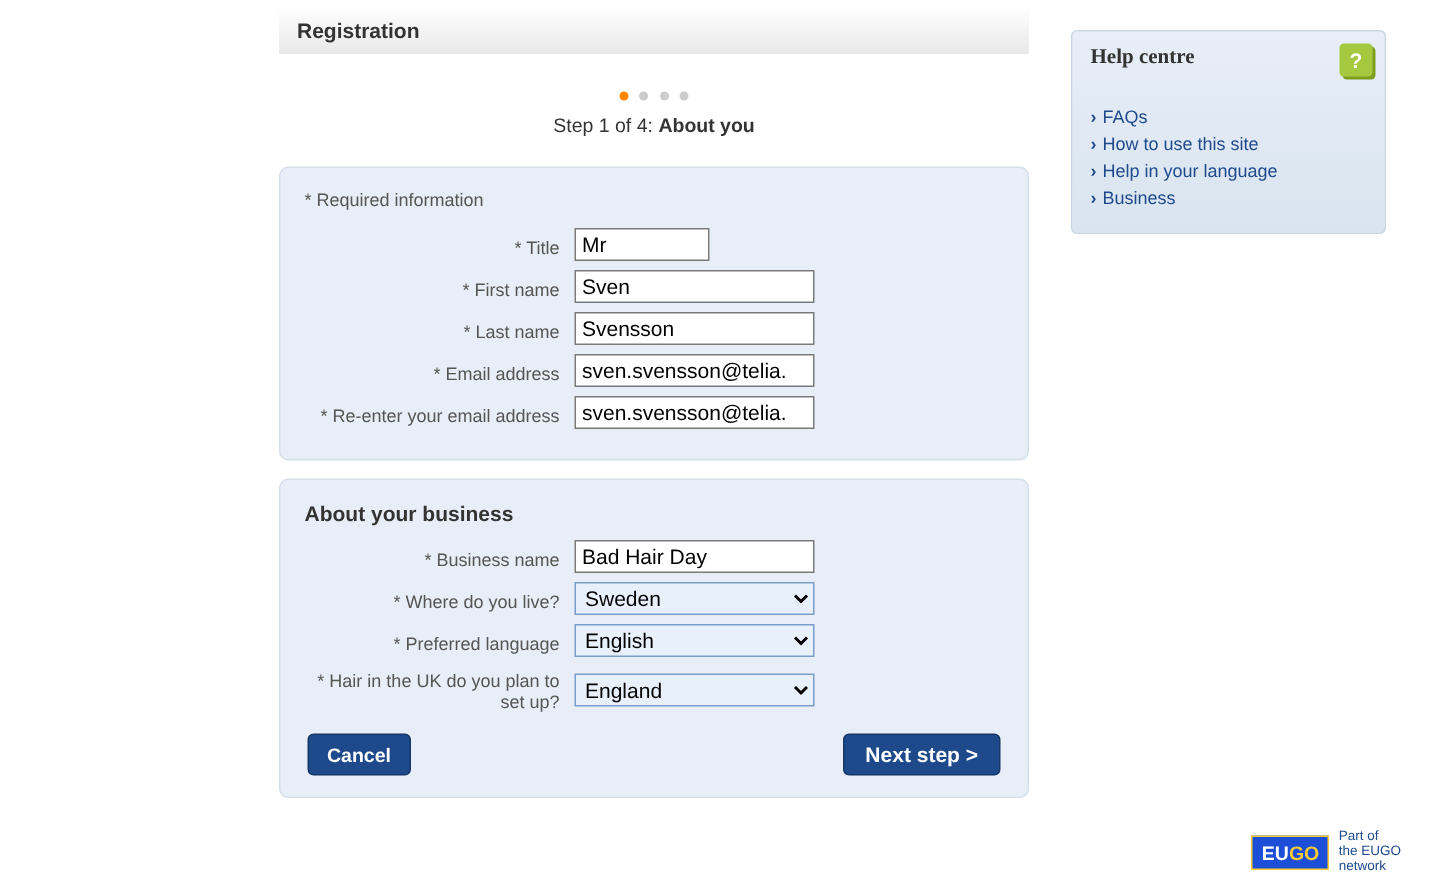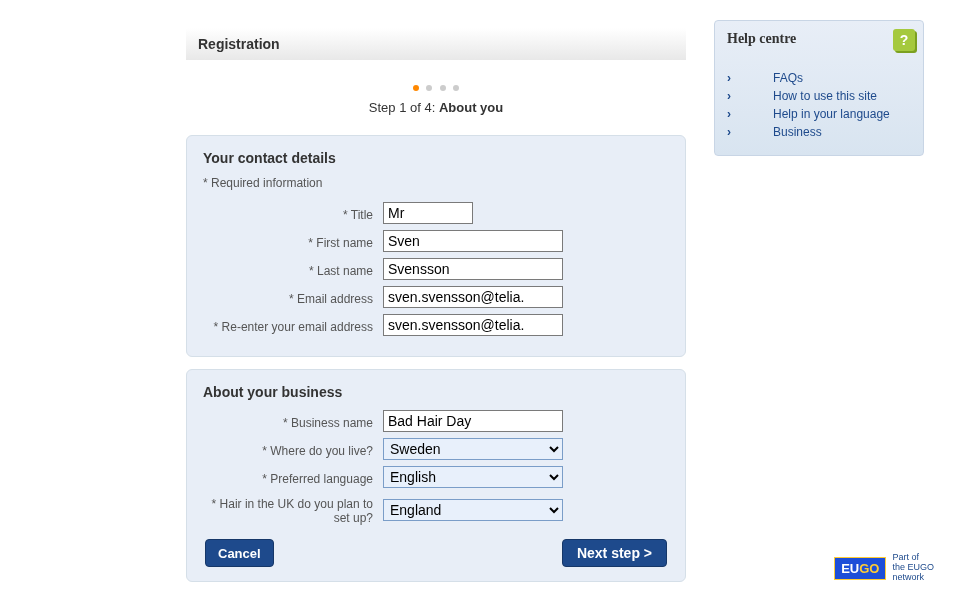--- a/index.html
+++ b/index.html
@@ -1,44 +1,44 @@
 <!DOCTYPE html>
 <html><head>
 <meta charset="utf-8">
 <style>
 * { box-sizing: border-box; margin: 0; padding: 0; }
 body { font-family: Verdana, Arial, sans-serif; font-size: 12px; background: #fff; color: #333; }
 .container { width: 954px; height: 593px; position: relative; }
-.main { position: absolute; left: 186px; top: 28px; width: 500px; }
+.main { position: absolute; left: 186px; top: 4px; width: 500px; }
 .header-bar { background: linear-gradient(to bottom, #fff, #e8e8e8); padding: 8px 12px; border-radius: 3px 3px 0 0; }
 .header-bar h2 { font-size: 14px; font-weight: bold; color: #333; }
 .step-indicator { text-align: center; padding: 20px 0 8px; }
 .dots { margin-bottom: 6px; }
 .dot { display: inline-block; width: 6px; height: 6px; border-radius: 50%; background: #ccc; margin: 0 2px; }
 .dot.active { background: #ff8800; }
 .step-text { font-size: 13px; color: #333; }
 .step-text .bold { font-weight: bold; }
 .panel { background: #e8eef7; border: 1px solid #d5dfe8; border-radius: 6px; padding: 14px 16px; margin-top: 12px; }
 .panel h3 { font-size: 14px; font-weight: bold; color: #333; margin-bottom: 10px; }
 .required-note { color: #555; margin-bottom: 12px; font-size: 12px; }
 .form-row { display: flex; align-items: center; margin-bottom: 6px; }
 .form-label { width: 180px; text-align: right; padding-right: 10px; color: #555; font-size: 12px; padding-top: 3px; }
 .form-input input[type=text] { border: 1px solid #7a7a7a; padding: 2px 4px; font-family: Arial, sans-serif; font-size: 14px; height: 22px; }
 .form-input select { border: 1px solid #7a9dc8; background: #e8f0fb; padding: 1px 2px; font-family: Arial, sans-serif; font-size: 14px; height: 22px; }
 .w-small { width: 90px; }
-.w-med { width: 180px; }
+.w-med { width: 160px; }
 .button-row { display: flex; justify-content: space-between; margin-top: 14px; padding: 0 2px; }
 .btn { background: #1e4a8c; color: #fff; border: 1px solid #163768; border-radius: 4px; padding: 4px 12px; font-size: 13px; font-weight: bold; cursor: pointer; font-family: Verdana, Arial, sans-serif; }
 .btn-next { padding: 5px 14px; font-size: 14px; }
 .sidebar { position: absolute; right: 30px; top: 20px; width: 210px; background: linear-gradient(to bottom, #e8eef7, #d8e4f0); border: 1px solid #c8d5e5; border-radius: 4px; padding: 10px 12px 12px; }
 .sidebar h3 { font-size: 14px; font-weight: bold; color: #333; margin-bottom: 24px; font-family: Liberation Serif, serif; }
 .help-icon { position: absolute; right: 8px; top: 8px; width: 22px; height: 22px; background: #a5c93e; border-radius: 3px; color: #fff; text-align: center; line-height: 22px; font-weight: bold; font-size: 14px; box-shadow: 2px 2px 0 #7ba020; }
 .sidebar ul { list-style: none; }
 .sidebar li { margin-bottom: 4px; font-size: 12px; }
-.sidebar li a { color: #1e4a8c; text-decoration: none; cursor: pointer; margin-left: 38px; }
+.sidebar li a { color: #1e4a8c; text-decoration: none; cursor: pointer; }
 .sidebar li::before { content: "›"; color: #1e4a8c; font-weight: bold; margin-right: 4px; }
 .footer-logo { position: absolute; right: 20px; bottom: 10px; display: flex; align-items: center; gap: 6px; }
 .eugo-badge { background: #1d4ed8; color: #fff; padding: 3px 6px; font-weight: bold; font-size: 13px; border: 1px solid #ffcc33; }
 .eugo-badge .go { color: #ffcc33; }
 .eugo-text { font-size: 9px; color: #1e4a8c; line-height: 1.1; }
 </style>
 </head>
 <body>
 
 <div class="container">
@@ -53,21 +53,20 @@
         <span class="dot"></span>
         <span class="dot"></span>
         <span class="dot"></span>
       </div>
       <div class="step-text">
         <span>Step 1 of 4: </span><span class="bold">About you</span>
       </div>
     </div>
 
     <div class="panel">
-      <h3>Your contact details</h3>
       <div class="required-note">* Required information</div>
 
       <div class="form-row">
         <div class="form-label">* Title</div>
         <div class="form-input"><input type="text" class="w-small" value="Mr" style=""></div>
       </div>
       <div class="form-row">
         <div class="form-label">* First name</div>
         <div class="form-input"><input type="text" class="w-med" value="Sven" style=""></div>
       </div>

